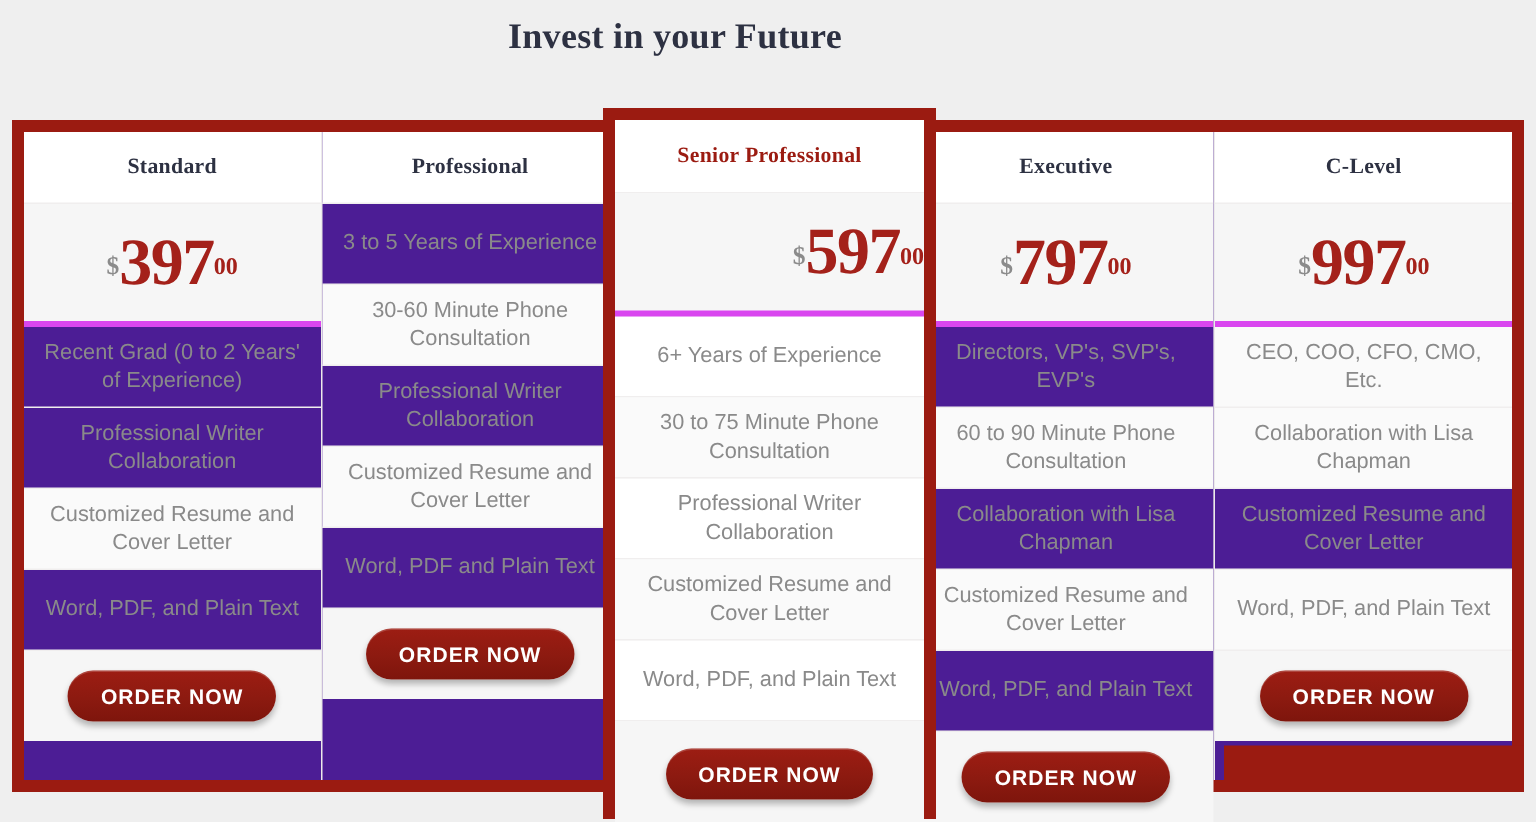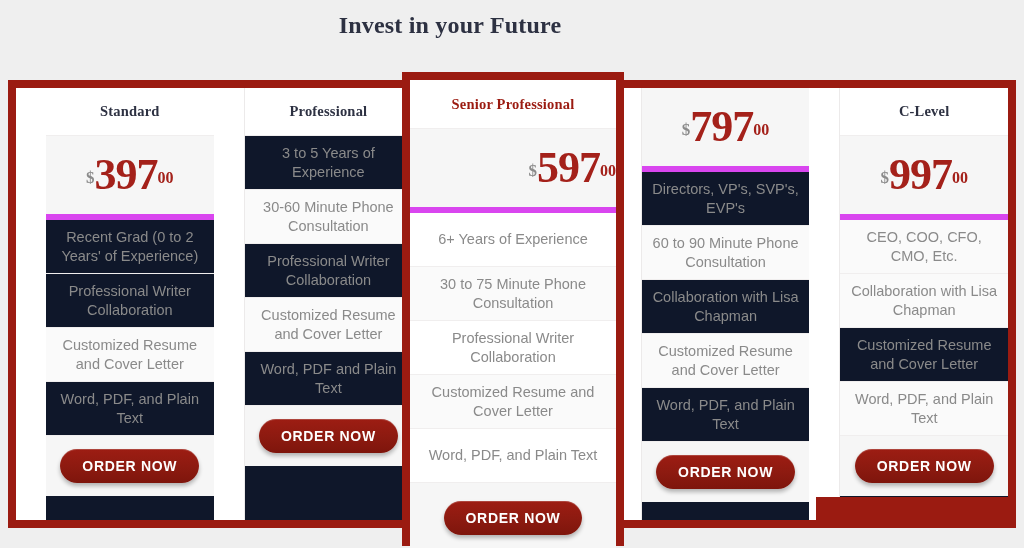--- a/index.html
+++ b/index.html
@@ -21,35 +21,34 @@
   .table{
     position:absolute;left:8px;top:80px;width:1008px;height:448px;
     border:8px solid #9b1b11;
     background:#ffffff;
     box-sizing:border-box;
   }
   .cols{position:absolute;left:0;top:0;right:0;bottom:0;display:flex;}
   .col{
     position:relative;flex:1 1 0;min-width:0;
     border-left:1px solid #eceaea;
-    background:#0f172a;
+    background:#4c1d95;
     box-sizing:border-box;
-    margin-left:30px;
   }
   .col:first-child{border-left:none;}
 
   .hdr{
     height:47px;display:flex;align-items:center;justify-content:center;
     font-family:"Liberation Serif", serif;font-weight:bold;font-size:14.5px;
     color:#2d3142;background:#ffffff;border-bottom:1px solid #f0eeee;
     letter-spacing:.2px;
   }
   .price{
     height:78px;display:flex;align-items:center;justify-content:center;
-    background:#f6f6f6;border-bottom:6px solid #d946ef;
+    background:#f6f6f6;border-bottom:4px solid #d946ef;
   }
   .price .amt{
     font-family:"Liberation Serif", serif;font-weight:bold;
     color:#a4211a;line-height:1;white-space:nowrap;
   }
   .price .cur{font-size:17px;color:#8b8b8b;vertical-align:super;font-weight:bold;}
   .price .big{font-size:44px;letter-spacing:-1px;}
   .price .cent{font-size:16px;vertical-align:super;}
 
   .feat{
@@ -130,20 +129,21 @@
           <div class="feat">6+ Years of Experience</div>
           <div class="feat alt">30 to 75 Minute Phone Consultation</div>
           <div class="feat">Professional Writer Collaboration</div>
           <div class="feat alt">Customized Resume and Cover Letter</div>
           <div class="feat">Word, PDF, and Plain Text</div>
           <div class="cta">
             <button class="btn">ORDER NOW</button>
           </div>
         </div>
         <div class="col">
+          <div class="hdr">Executive</div>
           <div class="price">
             <span class="amt"><span class="cur">$</span><span class="big">797</span><span class="cent">00</span></span>
           </div>
           <div class="feat">Directors, VP's, SVP's, EVP's</div>
           <div class="feat alt">60 to 90 Minute Phone Consultation</div>
           <div class="feat">Collaboration with Lisa Chapman</div>
           <div class="feat alt">Customized Resume and Cover Letter</div>
           <div class="feat">Word, PDF, and Plain Text</div>
           <div class="cta">
             <button class="btn">ORDER NOW</button>

